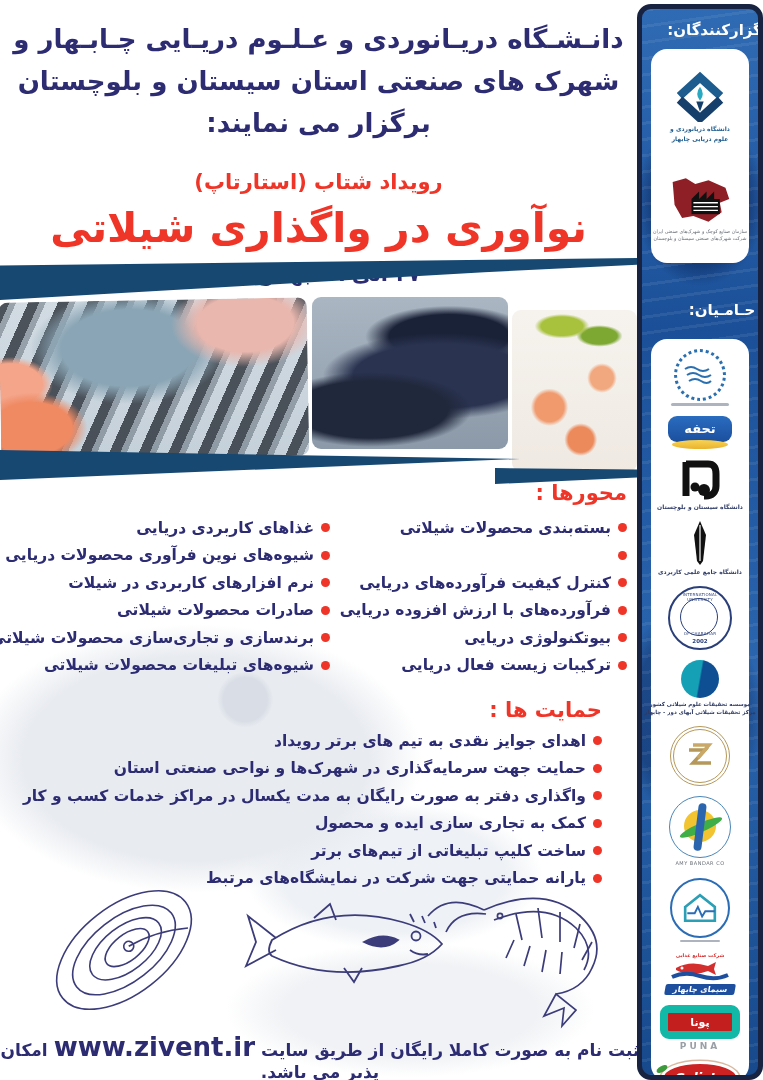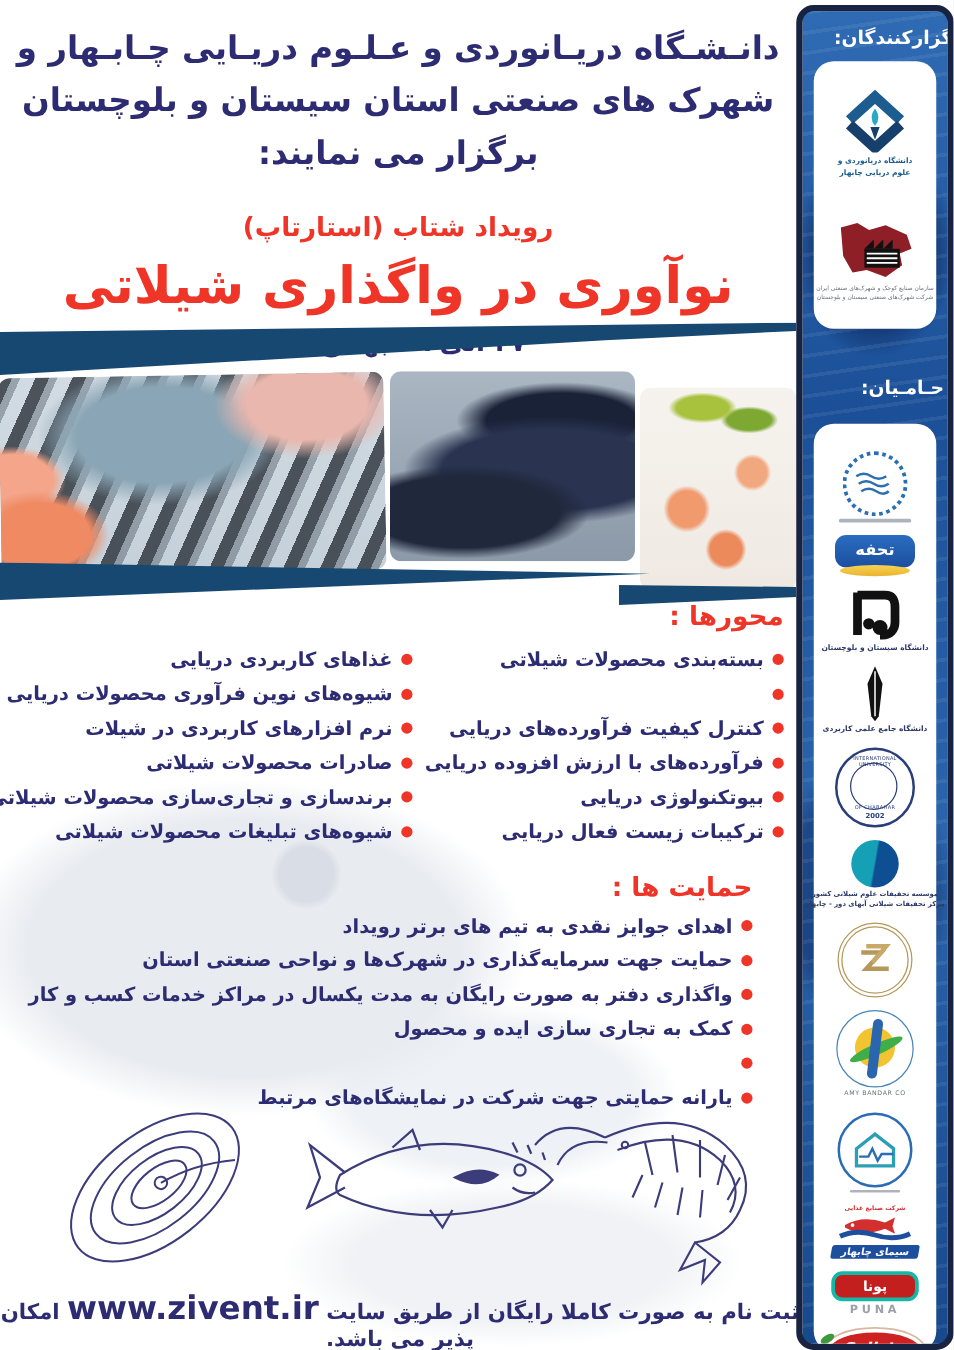--- a/index.html
+++ b/index.html
@@ -76,21 +76,21 @@
       radial-gradient(ellipse 70% 10% at 50% 18%, rgba(10,30,80,.45) 0 60%, transparent 80%),
       radial-gradient(ellipse 80% 12% at 40% 66%, rgba(10,30,80,.4) 0 60%, transparent 80%),
       linear-gradient(180deg,#2f6bb4,#1b5098 30%,#2a65ae 62%,#17498c);}
   .side-label{position:absolute;left:0;width:100%;text-align:center;color:#fff;font-weight:800;
     font-size:15px;direction:rtl;padding-left:22px;}
   .lbl-org{top:12px;}
   .lbl-spon{top:292px;}
   .side-card{position:absolute;left:9px;right:9px;background:#fff;border-radius:16px;
     display:flex;flex-direction:column;align-items:center;}
   .org-card{top:40px;height:202px;justify-content:space-around;padding:6px 2px;}
-  .spon-card{top:330px;bottom:-6px;gap:10px;padding:22px 2px 4px;}
+  .spon-card{top:330px;bottom:-6px;gap:10px;padding:10px 2px 4px;}
   .logo-item{display:flex;flex-direction:column;align-items:center;gap:2px;flex:none;}
   .micro{width:58px;height:2.5px;background:#aeb4bd;border-radius:2px;}
   .micro.s{width:40px;}
   .cap{font-size:6px;color:#2d3a66;font-weight:700;direction:rtl;text-align:center;line-height:1.5;white-space:nowrap;}
   .cap.gray{color:#6a7078;font-size:4.8px;font-weight:400;}
   
   .gear-circle{width:46px;height:46px;border-radius:50%;border:3px dotted #2a6fb0;display:grid;place-items:center;}
   .tohfe{width:64px;height:26px;border-radius:9px;background:linear-gradient(180deg,#2a6cc0,#1c4f9e);
     color:#fff;font-weight:800;font-size:13px;display:grid;place-items:center;direction:rtl;position:relative;}
   .tohfe:after{content:"";position:absolute;left:4px;right:4px;bottom:-7px;height:9px;border-radius:50%;
@@ -103,21 +103,21 @@
   .drop{width:38px;height:38px;border-radius:50%;background:linear-gradient(100deg,#15a0b5 48%,#0d4f92 52%);}
   .zz{width:52px;height:52px;border-radius:50%;border:4px double #b5985a;display:grid;place-items:center;}
   .amy{width:60px;height:60px;border-radius:50%;border:1.5px solid #4a86b8;position:relative;overflow:hidden;}
   .amy .yel{position:absolute;left:14px;top:13px;width:32px;height:32px;border-radius:50%;background:#f2c431;}
   .amy .bar{position:absolute;left:26px;top:6px;width:8px;height:48px;border-radius:5px;background:#2a65ae;transform:rotate(7deg);}
   .amy .grn{position:absolute;left:8px;top:26px;width:46px;height:9px;border-radius:50%;background:#3fae49;transform:rotate(-24deg);}
   .housel{width:56px;height:56px;border-radius:50%;border:2.5px solid #2a6cb5;display:grid;place-items:center;}
   .sim-ribbon{background:#1d4f9e;color:#fff;font-size:8px;font-weight:700;padding:1px 8px;border-radius:2px;
     transform:skewX(-10deg);direction:rtl;white-space:nowrap;}
   .sim-top{font-size:5px;color:#d42f2f;font-weight:700;direction:rtl;}
-  .puna{width:64px;height:18px;border-radius:9px;background:#c41f1f;border:3px solid #14b8a6;color:#fff;
+  .puna{width:64px;height:18px;border-radius:9px;background:#c41f1f;border:8px solid #14b8a6;color:#fff;
     font-weight:800;font-size:11px;display:grid;place-items:center;direction:rtl;}
   .puna-en{font-size:9px;letter-spacing:3px;color:#9aa0a8;font-weight:700;}
   .calisto{width:72px;height:27px;border-radius:50%;background:#cc2222;border:3px solid #fff;
     box-shadow:0 0 0 1.5px #d8b9a0;color:#fff;font-weight:800;font-style:italic;font-size:13px;
     display:grid;place-items:center;position:relative;}
   .calisto .leaf,.calisto .leaf2{content:"";position:absolute;width:12px;height:6px;border-radius:50%;background:#3c9a3c;}
   .calisto .leaf{left:-8px;top:2px;transform:rotate(-30deg);}
   .calisto .leaf2{left:-10px;top:12px;transform:rotate(20deg);}
   .dia-cap{font-size:6px;color:#1d5c8f;font-weight:700;direction:rtl;text-align:center;line-height:1.6;}
 </style>
@@ -212,20 +212,21 @@
     <div class="brow">
         <span class="dot"></span>
         <span class="btxt">واگذاری دفتر به صورت رایگان به مدت یکسال در مراکز خدمات کسب و کار</span>
       </div>
     <div class="brow">
         <span class="dot"></span>
         <span class="btxt">کمک به تجاری سازی ایده و محصول</span>
       </div>
     <div class="brow">
         <span class="dot"></span>
+        <span class="btxt">ساخت کلیپ تبلیغاتی از تیم‌های برتر</span>
       </div>
     <div class="brow">
         <span class="dot"></span>
         <span class="btxt">یارانه حمایتی جهت شرکت در نمایشگاه‌های مرتبط</span>
       </div>
   </div>
 
   <svg class="lineart" viewBox="0 0 610 150">
     <g stroke="#3c3c7a" fill="none" stroke-width="1.6" transform="rotate(-38 110 70)">
       <ellipse cx="110" cy="70" rx="78" ry="44"></ellipse>

